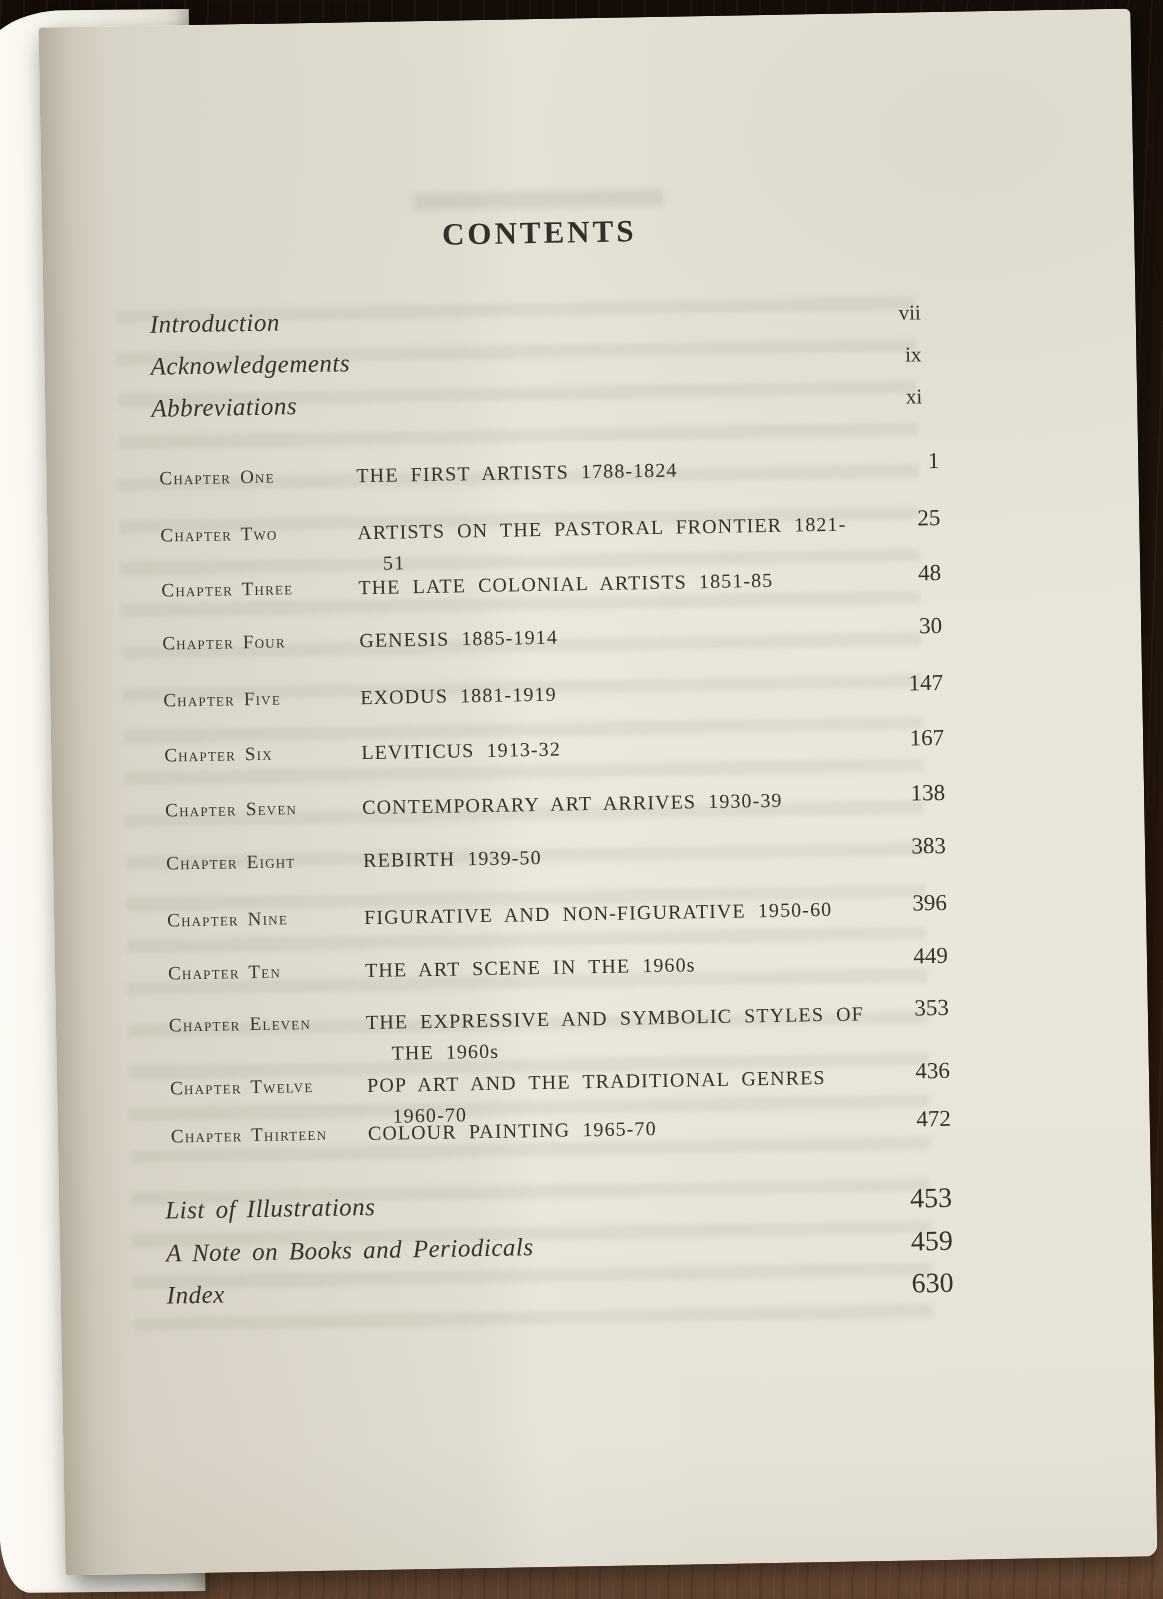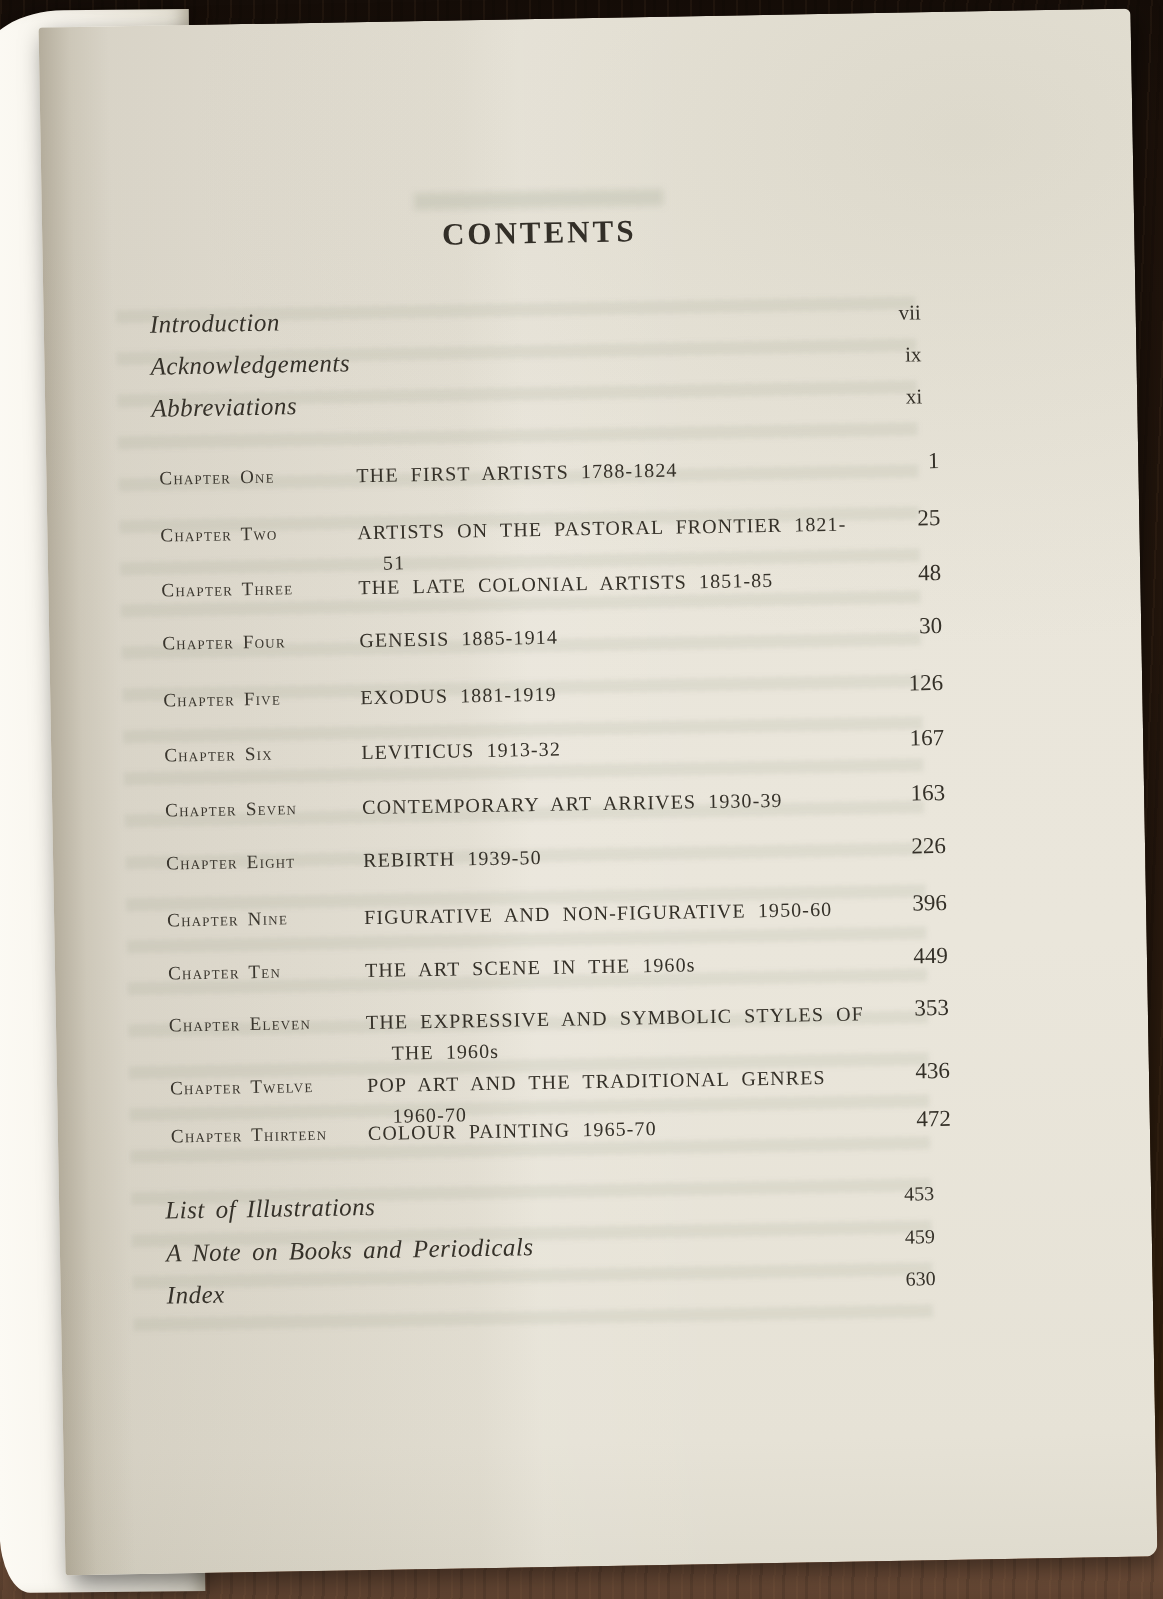--- a/index.html
+++ b/index.html
@@ -70,21 +70,21 @@
     position:absolute;left:497px;top:196px;transform:translateX(-50%);
     margin:0;font-size:31px;font-weight:700;letter-spacing:3px;
     color:#332f28;white-space:nowrap;
   }
   .row{position:absolute;left:113px;width:780px;}
   .fm-row,.bm-row{left:106px;width:787px;}
   .fm-label,.bm-label{
     font-style:italic;font-size:25px;letter-spacing:0.5px;word-spacing:4px;color:#36322a;
   }
   .fm-page{position:absolute;right:16px;top:3px;font-size:21px;color:#36322a;}
-  .bm-page{position:absolute;right:18px;top:-1px;font-size:20px;color:#36322a;}
+  .bm-page{position:absolute;right:0;top:-1px;font-size:28px;color:#36322a;}
   .ch-label{
     position:absolute;left:0;top:4px;
     font-variant:small-caps;font-size:19px;letter-spacing:1.2px;word-spacing:3px;
     color:#3a362e;white-space:nowrap;
   }
   .ch-title{
     margin:0 72px 0 197px;
     font-size:20px;letter-spacing:1.1px;word-spacing:6px;line-height:1.55;
     padding-left:25px;text-indent:-25px;   
     color:#353129;
@@ -135,36 +135,36 @@
         <span class="ch-page">48</span>
       </div>
       <div class="row" style="top:603px">
         <span class="ch-label">Chapter Four</span>
         <p class="ch-title">GENESIS 1885-1914</p>
         <span class="ch-page">30</span>
       </div>
       <div class="row" style="top:660px">
         <span class="ch-label">Chapter Five</span>
         <p class="ch-title">EXODUS 1881-1919</p>
-        <span class="ch-page">126</span>
+        <span class="ch-page">147</span>
       </div>
       <div class="row" style="top:715px">
         <span class="ch-label">Chapter Six</span>
         <p class="ch-title">LEVITICUS 1913-32</p>
         <span class="ch-page">167</span>
       </div>
       <div class="row" style="top:770px">
         <span class="ch-label">Chapter Seven</span>
         <p class="ch-title">CONTEMPORARY ART ARRIVES 1930-39</p>
-        <span class="ch-page">163</span>
+        <span class="ch-page">138</span>
       </div>
       <div class="row" style="top:823px">
         <span class="ch-label">Chapter Eight</span>
         <p class="ch-title">REBIRTH 1939-50</p>
-        <span class="ch-page">226</span>
+        <span class="ch-page">383</span>
       </div>
       <div class="row" style="top:880px">
         <span class="ch-label">Chapter Nine</span>
         <p class="ch-title">FIGURATIVE AND NON-FIGURATIVE 1950-60</p>
         <span class="ch-page">396</span>
       </div>
       <div class="row" style="top:933px">
         <span class="ch-label">Chapter Ten</span>
         <p class="ch-title">THE ART SCENE IN THE 1960s</p>
         <span class="ch-page">449</span>

